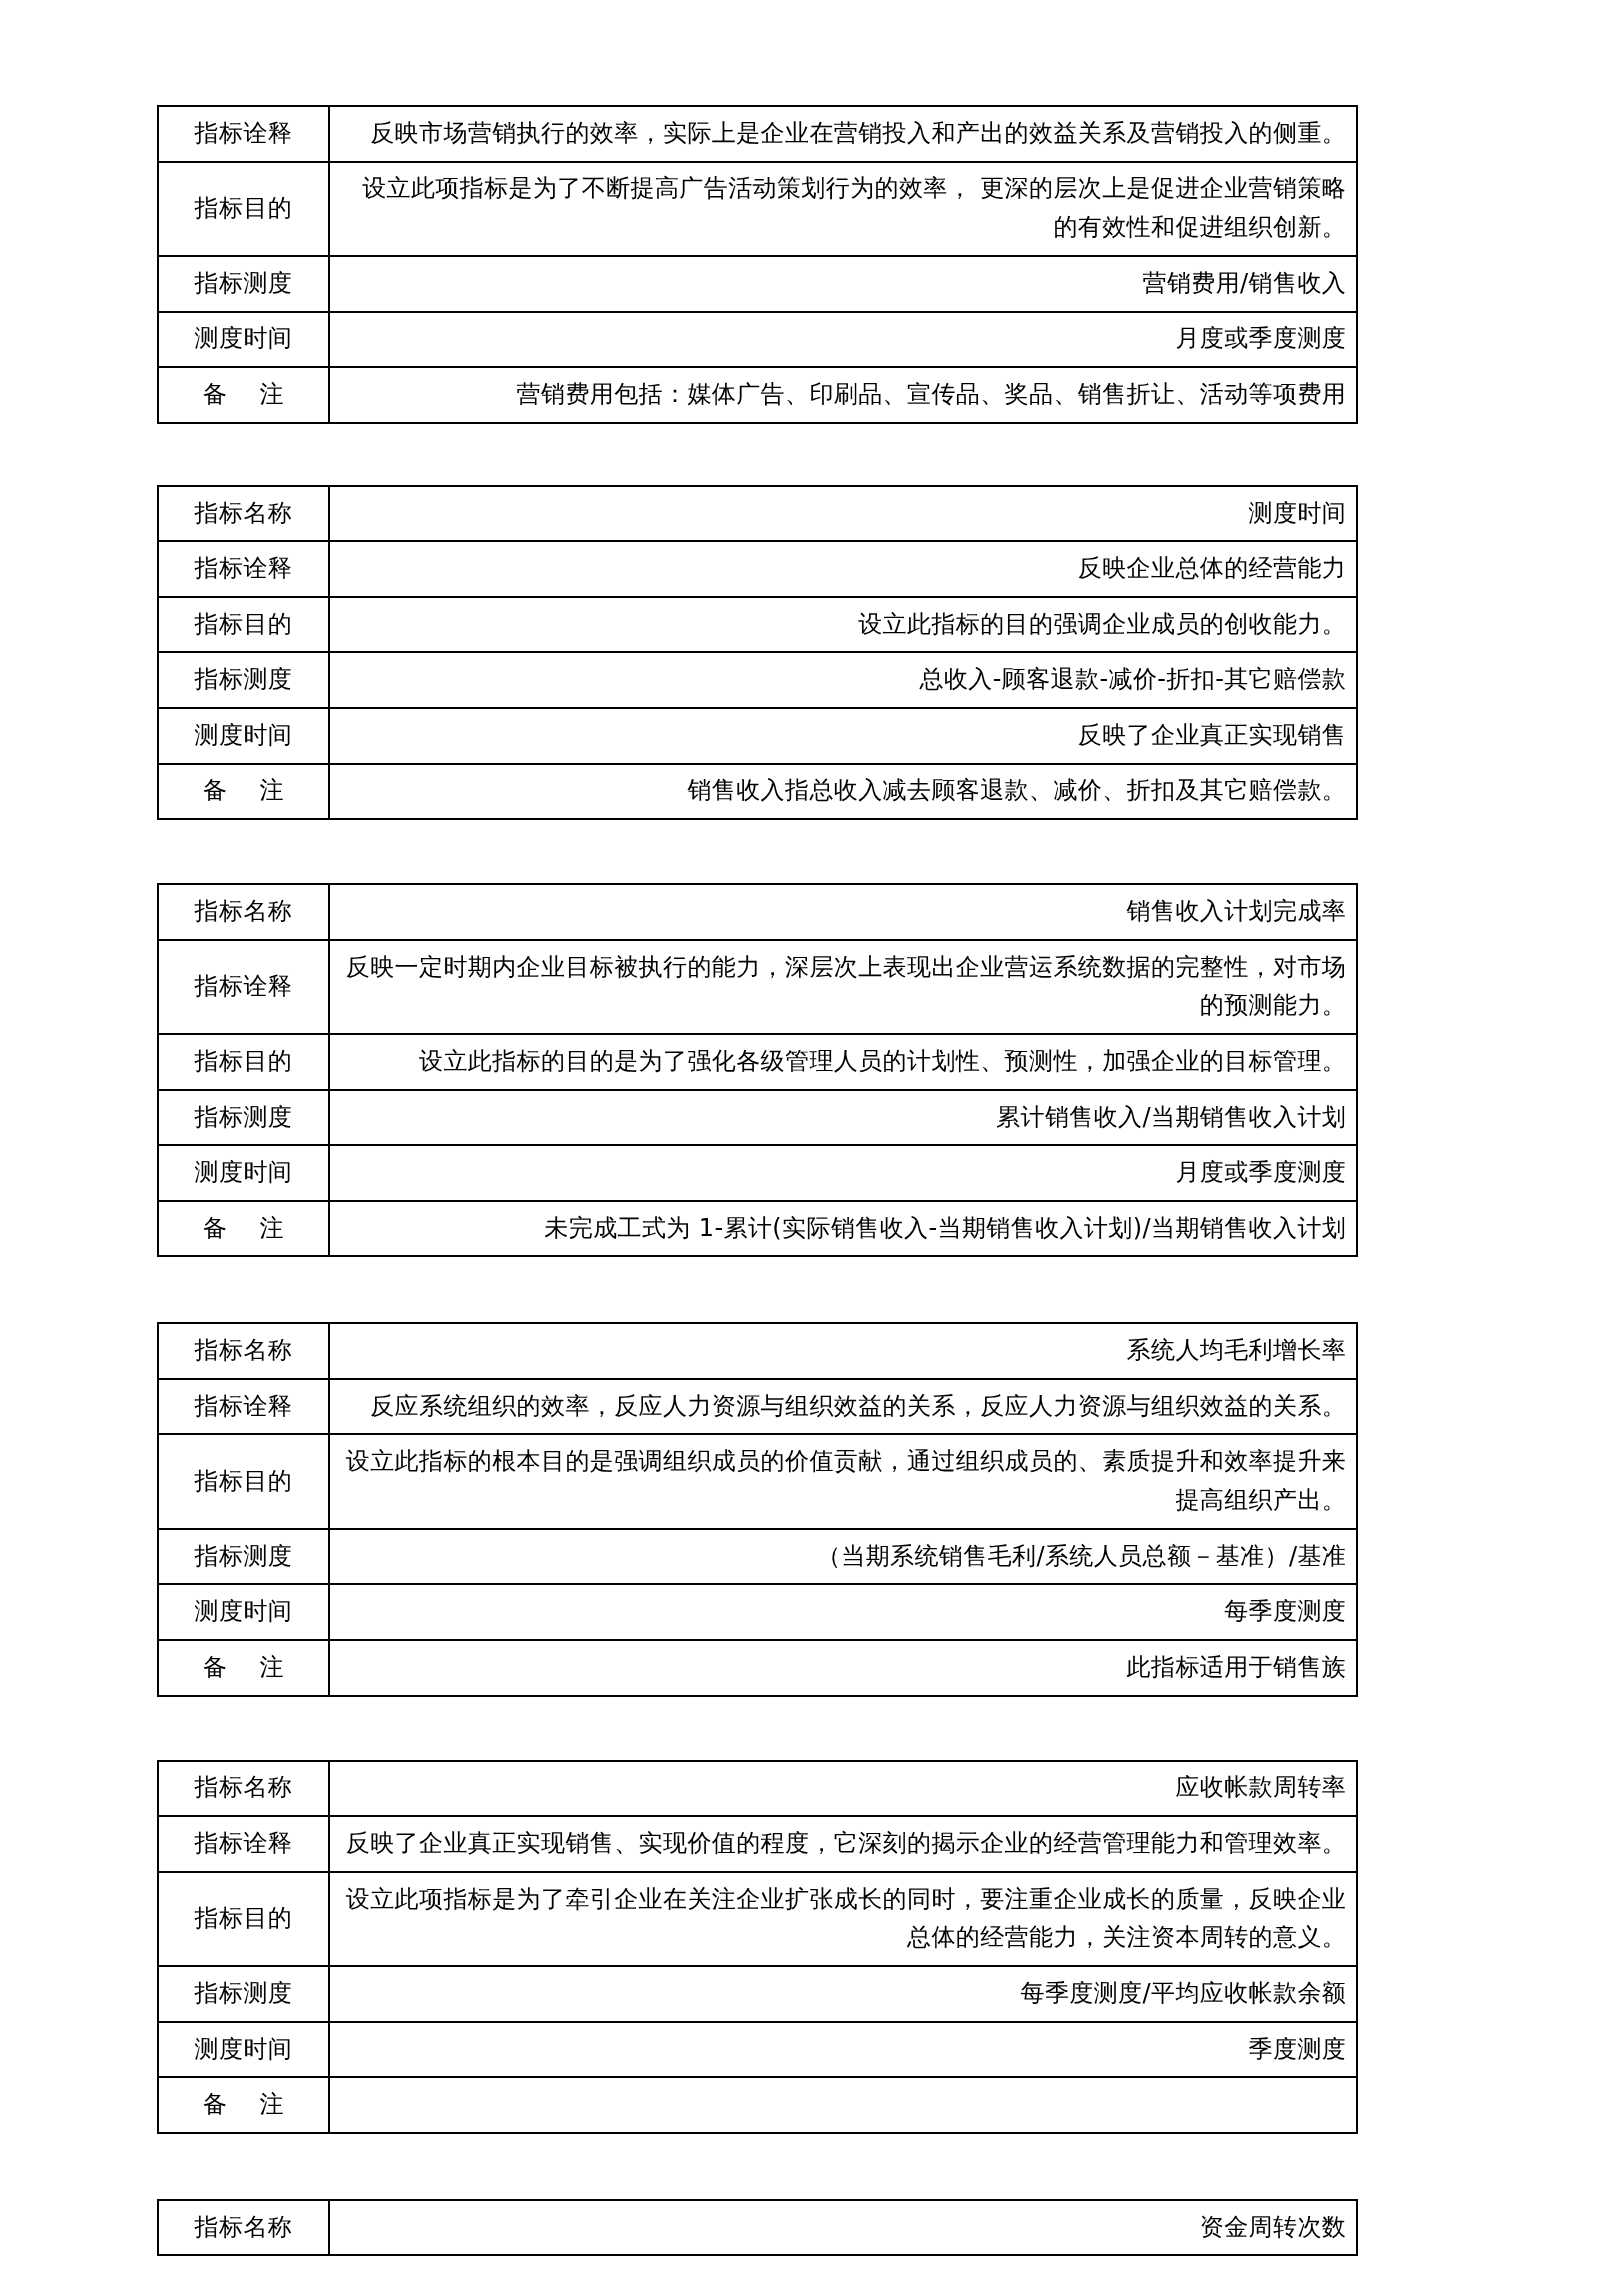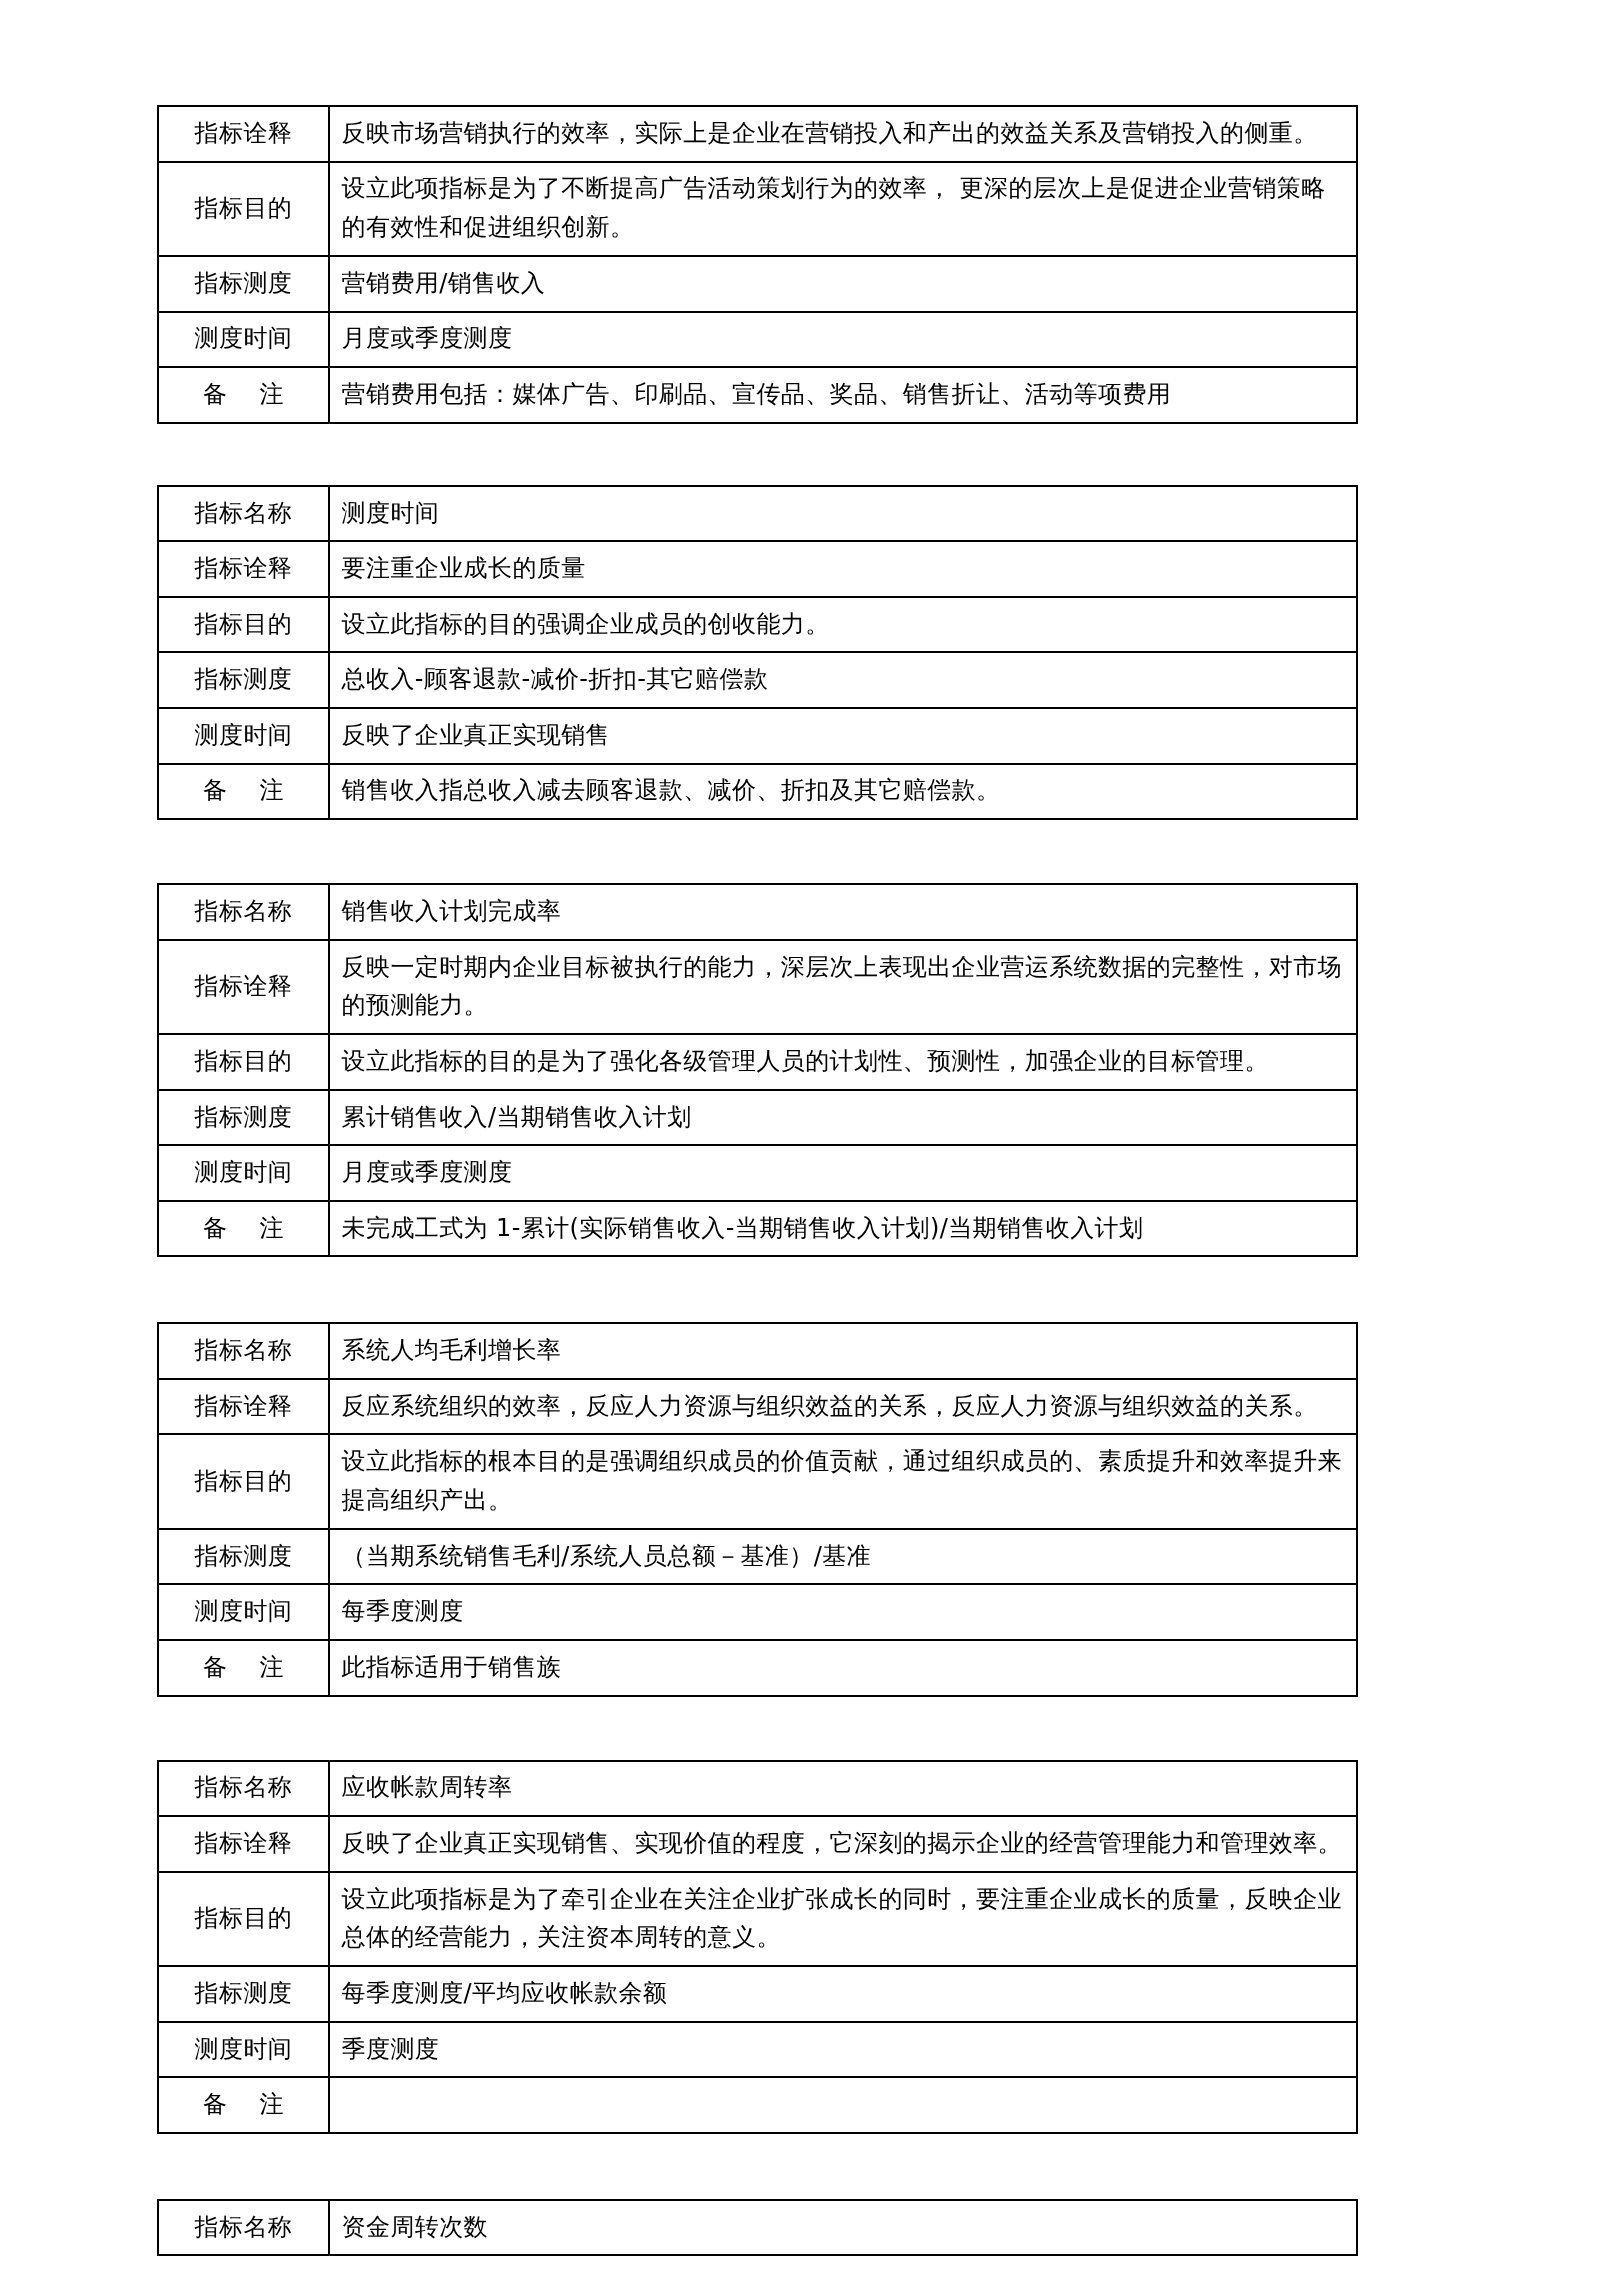--- a/index.html
+++ b/index.html
@@ -37,21 +37,21 @@
     letter-spacing: 0.4px;
   }
   td.label-cell {
     width: 157px;
     text-align: center;
     padding: 6.9px 5.9px 7.8px 5.9px;
     white-space: nowrap;
   }
   td.value-cell {
     padding: 6.9px 9.8px 7.8px 11.8px;
-    text-align: left;
+    text-align: right;
   }
   .label-cell .lbl {
     display: inline-block;
     white-space: pre;
   }
   .value-cell .val {
     display: block;
     white-space: pre-wrap;
     word-break: break-all;
   }
@@ -107,21 +107,21 @@
           <tbody>
             <tr>
               <td class="label-cell"><span class="lbl">指标名称</span></td>
               <td class="value-cell">
                 <span class="val">测度时间</span>
               </td>
             </tr>
             <tr>
               <td class="label-cell"><span class="lbl">指标诠释</span></td>
               <td class="value-cell">
-                <span class="val">要注重企业成长的质量</span>
+                <span class="val">反映企业总体的经营能力</span>
               </td>
             </tr>
             <tr>
               <td class="label-cell"><span class="lbl">指标目的</span></td>
               <td class="value-cell">
                 <span class="val">设立此指标的目的强调企业成员的创收能力。</span>
               </td>
             </tr>
             <tr>
               <td class="label-cell"><span class="lbl">指标测度</span></td>

